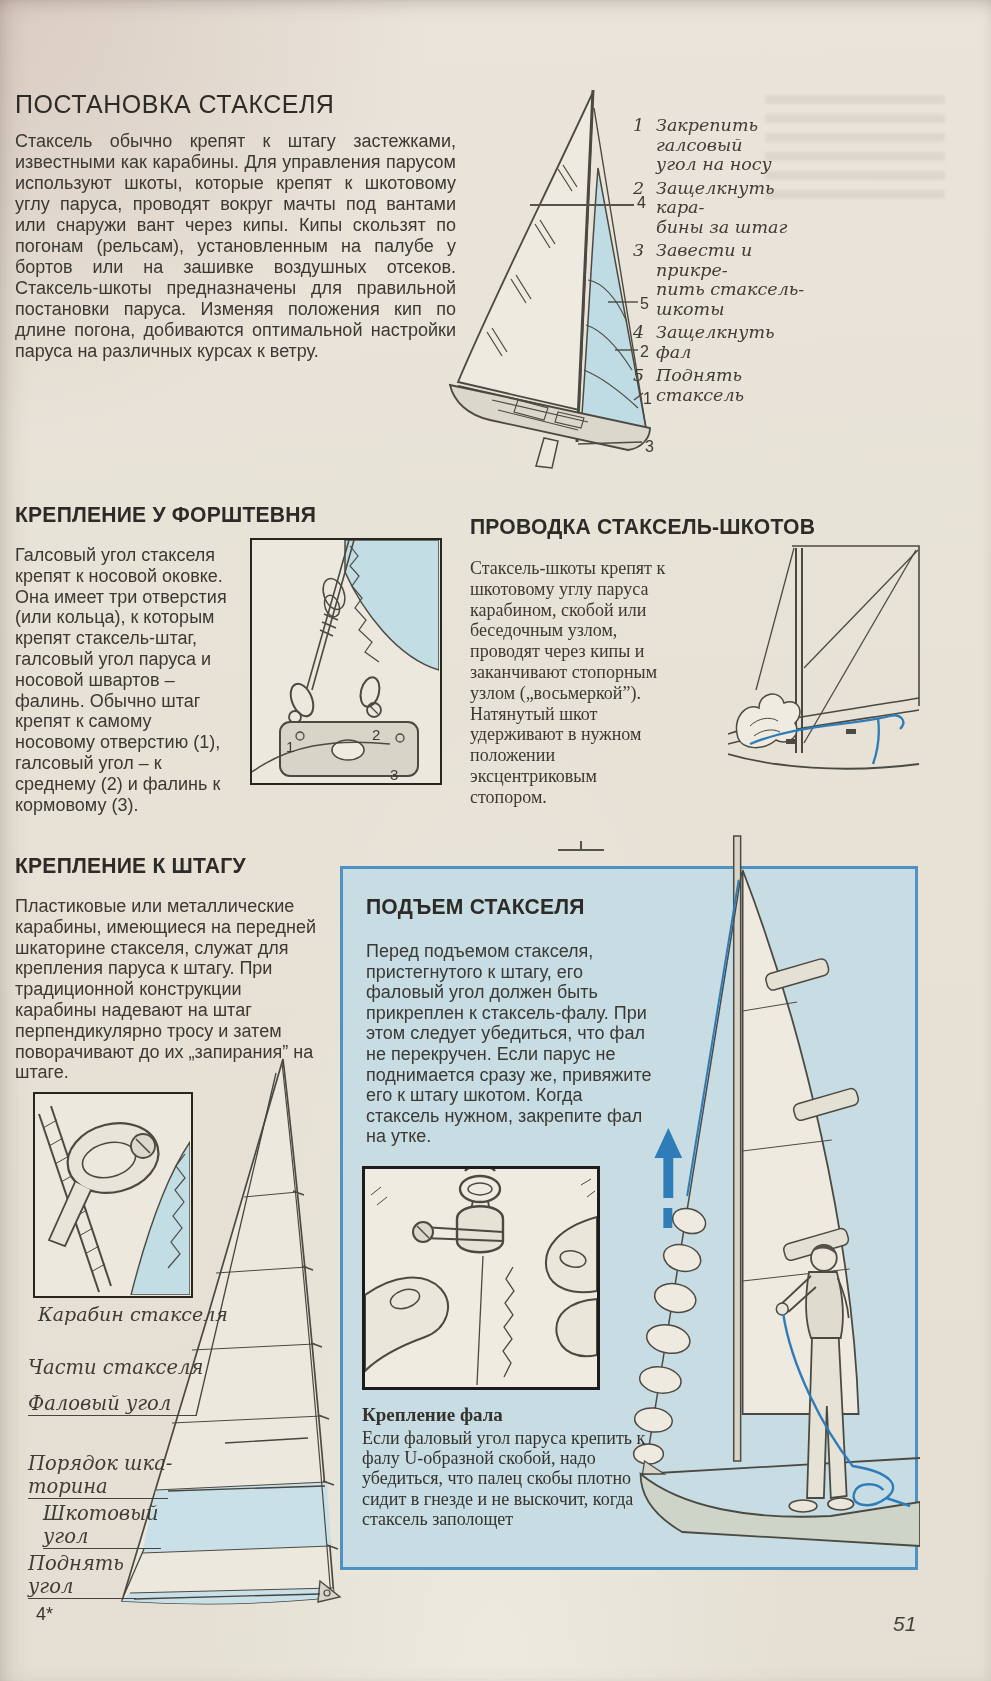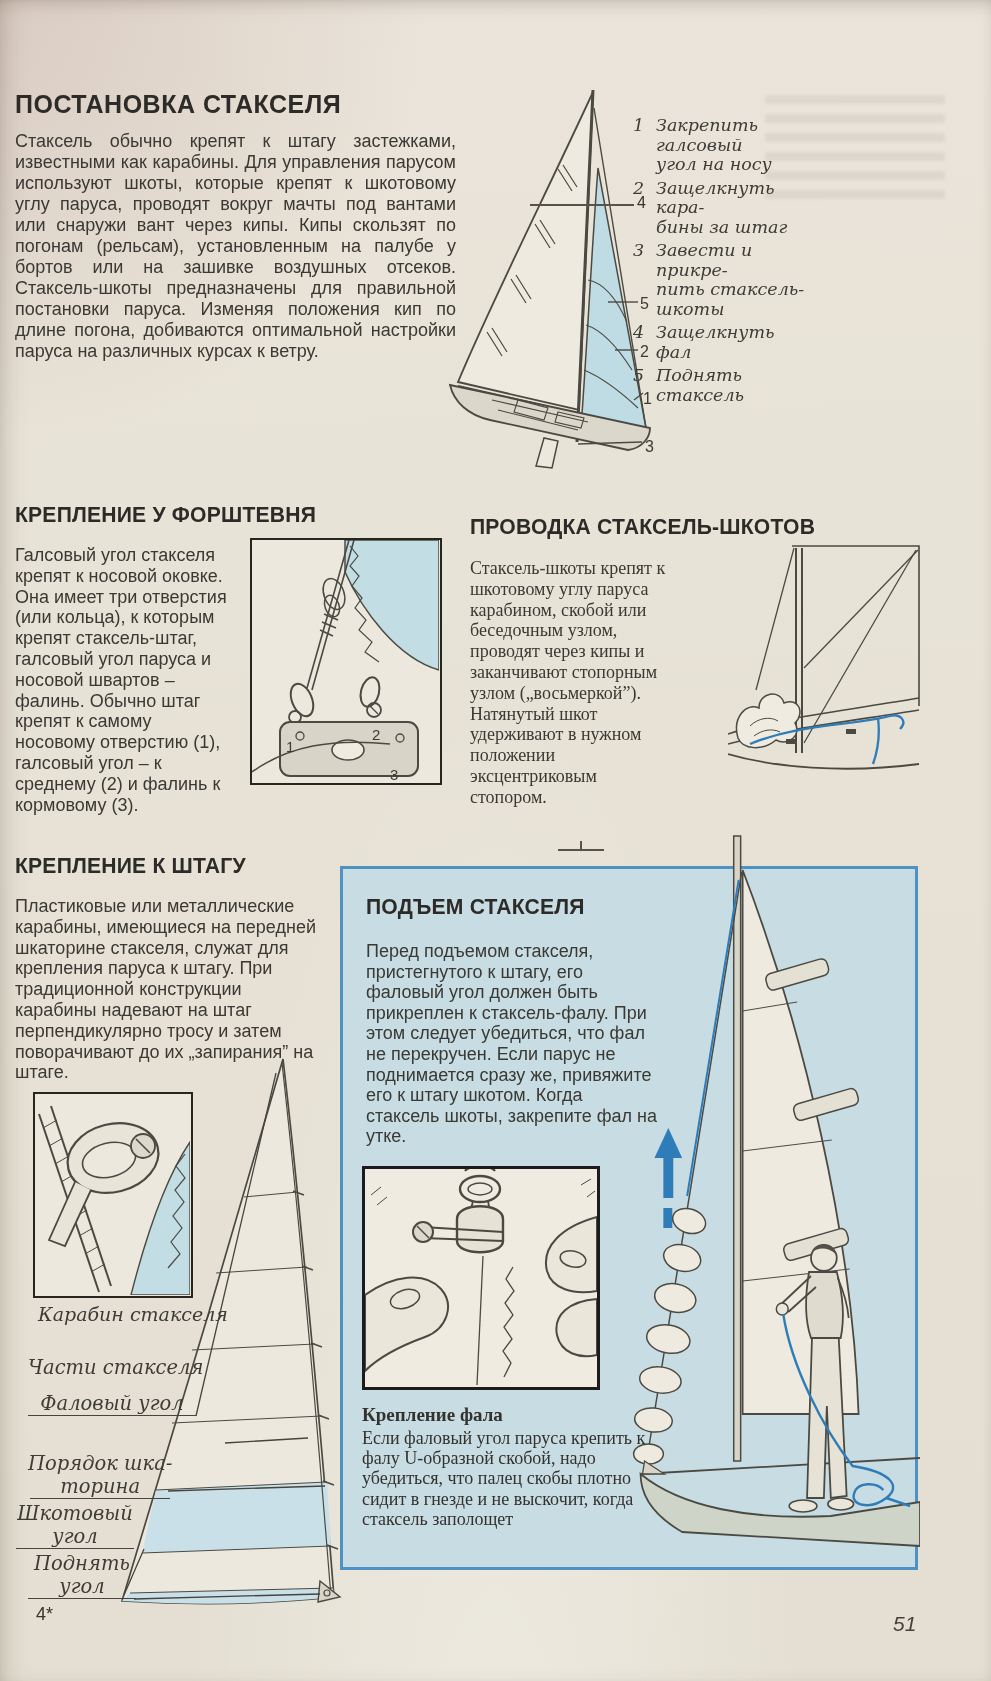--- a/index.html
+++ b/index.html
@@ -5,31 +5,31 @@
   html,body{margin:0;padding:0;}
   .page{position:relative;width:991px;height:1681px;overflow:hidden;
     background:
       radial-gradient(circle at 0% 1%, rgba(150,100,90,.18), transparent 22%),
       radial-gradient(ellipse at 50% 110%, rgba(255,255,250,.35), transparent 45%),
       linear-gradient(178deg,#eae4da 0%,#e8e3d7 30%,#e6e1d4 65%,#e4dfd2 100%);
     font-family:"Liberation Sans",sans-serif;color:#35342f;}
   .page::before{content:"";position:absolute;inset:0;pointer-events:none;z-index:9;
     box-shadow:inset 16px 0 34px -24px rgba(80,60,50,.45), inset 0 12px 26px -20px rgba(80,60,50,.5), inset -6px 0 20px -16px rgba(80,60,50,.2);}
   .abs{position:absolute;}
-  .h1{font-weight:bold;font-size:25px;letter-spacing:.5px;color:#2c2b27;}
+  .h1{font-weight:normal;font-size:25px;letter-spacing:.5px;color:#2c2b27;}
   .h2{font-weight:bold;font-size:22px;letter-spacing:.2px;color:#2c2b27;transform:scaleX(.96);transform-origin:left;white-space:nowrap;}
   .body{font-size:18px;line-height:21px;color:#3a3933;}
   .just{text-align:justify;}
   .script{font-family:"DejaVu Serif",serif;font-style:italic;color:#3d3c36;}
   .serif{font-family:"Liberation Serif",serif;color:#33322d;}
   .framed{border:2.5px solid #26261f;background:#ece8dd;box-sizing:border-box;}
   .bluebox{background:#c8dce3;border:3px solid #4e92c4;box-sizing:border-box;z-index:0;}
   .inset{border:3px solid #1c1c1c;background:#efebe1;box-sizing:border-box;z-index:2;}
   .u{border-bottom:1.5px solid #45443e;display:inline-block;}
-  .lbl{font-size:19.5px;line-height:23px;text-align:center;}
+  .lbl{font-size:19.5px;line-height:23px;}
   .leader{background:#55544c;height:1.5px;}
   .ghost{filter:blur(1.5px);opacity:.07;background:repeating-linear-gradient(180deg,#44403a 0 9px,transparent 9px 19px);}
   svg text{font-family:"Liberation Sans",sans-serif;fill:#3c3b35;}
   .oli{position:relative;padding-left:23px;font-size:17.5px;line-height:19.5px;margin-bottom:4px;}
   .onum{position:absolute;left:0;top:0;font-style:italic;}
   .z2{z-index:2;} .z1{z-index:1;}
 </style>
 </head>
 <body>
 
@@ -211,32 +211,32 @@
   </div>
 
   <div class="abs script" style="left:38px;top:1303px;font-size:19px;">Карабин стакселя</div>
   <div class="abs script lbl" style="left:28px;top:1356px;">Части стакселя</div>
 
   <div class="abs script lbl z2" style="left:28px;top:1392px;"><span class="u" style="width:168px;">Фаловый угол</span></div>
   <div class="abs script lbl z2" style="left:28px;top:1452px;">
     <div>Порядок шка-</div>
     <span class="u" style="width:140px;">торина</span>
   </div>
-  <div class="abs script lbl z2" style="left:16px;top:1502px;">
+  <div class="abs script lbl z2" style="left:43px;top:1502px;">
     <div>Шкотовый</div>
     <span class="u" style="width:118px;">угол</span>
   </div>
   <div class="abs script lbl z2" style="left:28px;top:1552px;">
     <div>Поднять</div>
     <span class="u" style="width:108px;">угол</span>
   </div>
 
   <div class="abs bluebox" style="left:340px;top:866px;width:578px;height:704px;"></div>
   <div class="abs h2 z2" style="left:366px;top:894px;">ПОДЪЕМ СТАКСЕЛЯ</div>
-  <div class="abs body z2" style="left:366px;top:941px;width:292px;line-height:20.6px;">Перед подъемом стакселя, пристегнутого к штагу, его фаловый угол должен быть прикреплен к стаксель-фалу. При этом следует убедиться, что фал не перекручен. Если парус не поднимается сразу же, привяжите его к штагу шкотом. Когда стаксель шкоты, закрепите фал на утке.</div>
+  <div class="abs body z2" style="left:366px;top:941px;width:292px;line-height:20.6px;">Перед подъемом стакселя, пристегнутого к штагу, его фаловый угол должен быть прикреплен к стаксель-фалу. При этом следует убедиться, что фал не перекручен. Если парус не поднимается сразу же, привяжите его к штагу шкотом. Когда стаксель нужном, закрепите фал на утке.</div>
 
   <div class="abs inset" style="left:362px;top:1166px;width:238px;height:224px;">
   <svg width="232" height="218" viewBox="0 0 232 218">
     <path d="M100,2 C104,-4 126,-4 130,2" fill="none" stroke="#4b4a42" stroke-width="2.2"></path>
     <ellipse cx="115" cy="20" rx="20" ry="13" fill="none" stroke="#4b4a42" stroke-width="2.4"></ellipse>
     <ellipse cx="115" cy="20" rx="12" ry="6" fill="none" stroke="#4b4a42" stroke-width="1.4"></ellipse>
     <line x1="108" y1="32" x2="104" y2="48" stroke="#4b4a42" stroke-width="1.8"></line>
     <line x1="123" y1="32" x2="126" y2="48" stroke="#4b4a42" stroke-width="1.8"></line>
     <path d="M92,50 C92,33 138,33 138,50 L138,72 C138,87 92,87 92,72 Z" fill="#e6e2d6" stroke="#4b4a42" stroke-width="2.4"></path>
     <line x1="58" y1="58" x2="138" y2="63" stroke="#4b4a42" stroke-width="2"></line>

